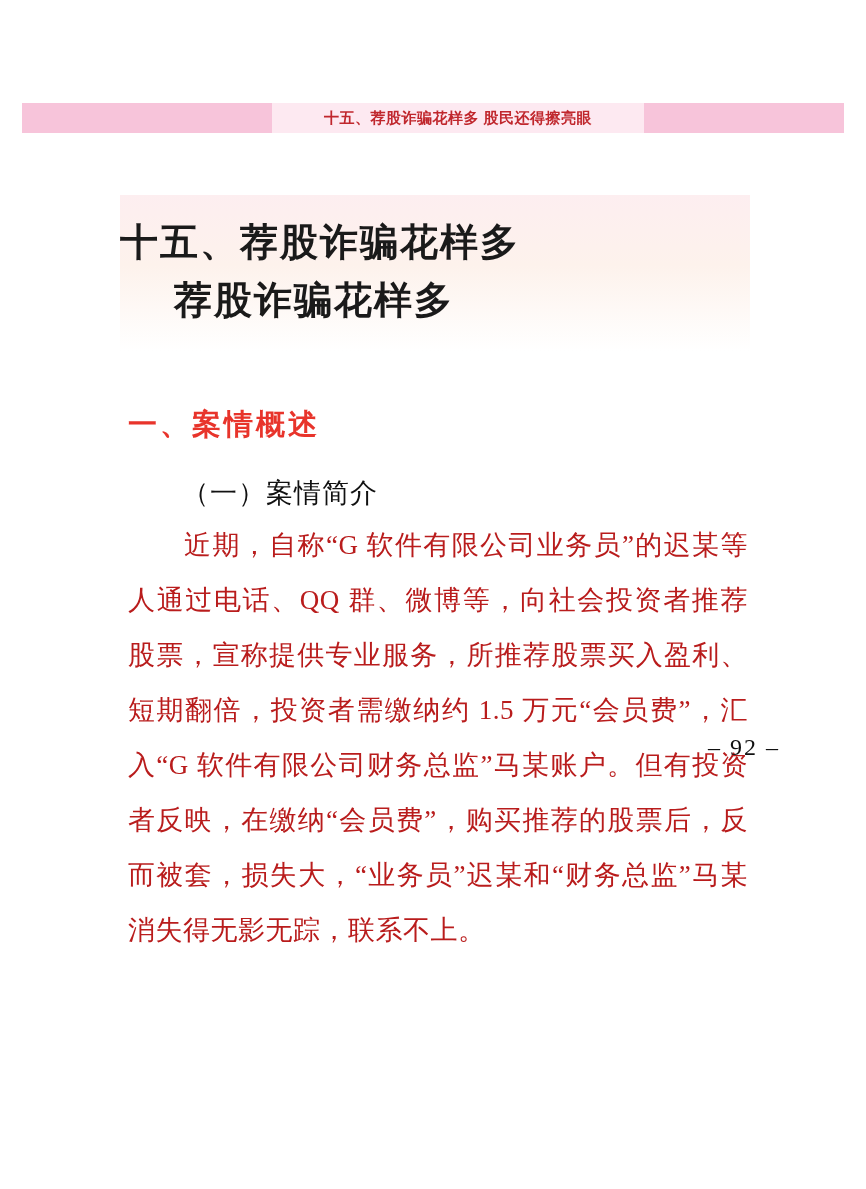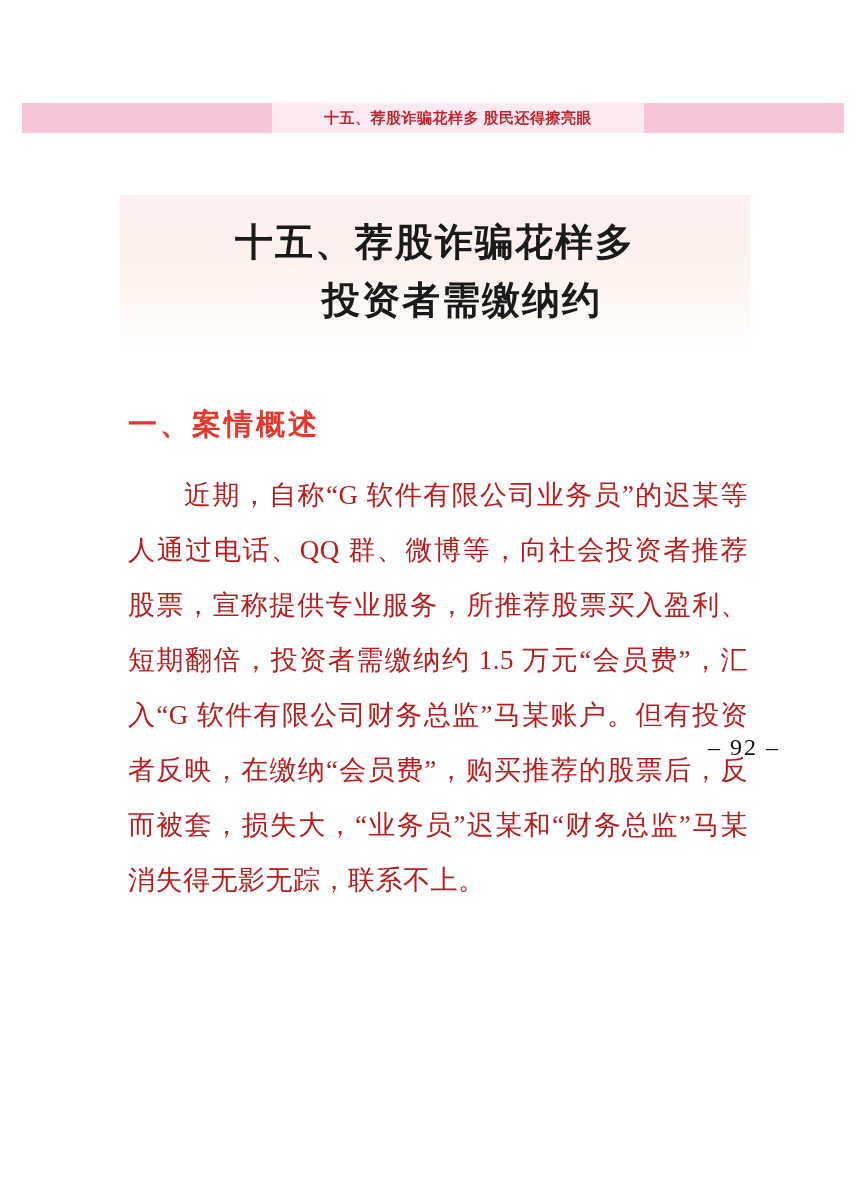--- a/index.html
+++ b/index.html
@@ -65,21 +65,20 @@
   }
 
   
   .title-block {
     position: absolute;
     left: 120px;
     top: 195px;
     width: 630px;
     padding: 18px 0 22px 0;
     background: linear-gradient(180deg, #fdeef0 0%, #fdf2ec 45%, #ffffff 100%);
-    text-align: center;
   }
   .title-line {
     font-family: "Liberation Serif", "DejaVu Serif", serif;
     font-weight: bold;
     font-size: 38px;
     line-height: 58px;
     color: #1a1a1a;
     letter-spacing: 2px;
   }
   .title-line-2 {
@@ -135,23 +134,24 @@
 
   <div class="header-band">
     <div class="band-left"></div>
     <div class="band-center"></div>
     <div class="band-right"></div>
     <div class="header-text">十五、荐股诈骗花样多  股民还得擦亮眼</div>
   </div>
 
   <div class="title-block">
     <div class="title-line">十五、荐股诈骗花样多</div>
-    <div class="title-line title-line-2">投资者需缴纳约</div>
+    <div class="title-line title-line-2">荐股诈骗花样多</div>
   </div>
 
   <div class="content">
     <div class="section-heading">一、案情概述</div>
+    <div class="subsection-heading">（一）案情简介</div>
     <div class="body-paragraph">近期，自称“G 软件有限公司业务员”的迟某等人通过电话、QQ 群、微博等，向社会投资者推荐股票，宣称提供专业服务，所推荐股票买入盈利、短期翻倍，投资者需缴纳约 1.5 万元“会员费”，汇入“G 软件有限公司财务总监”马某账户。但有投资者反映，在缴纳“会员费”，购买推荐的股票后，反而被套，损失大，“业务员”迟某和“财务总监”马某消失得无影无踪，联系不上。</div>
   </div>
 
   <div class="page-number">– 92 –</div>
 
 </div>
 
 </body></html>

